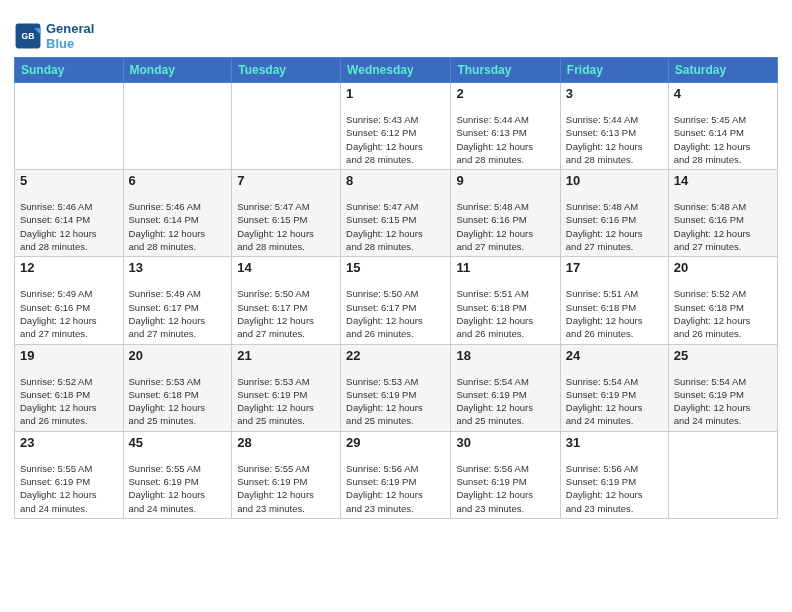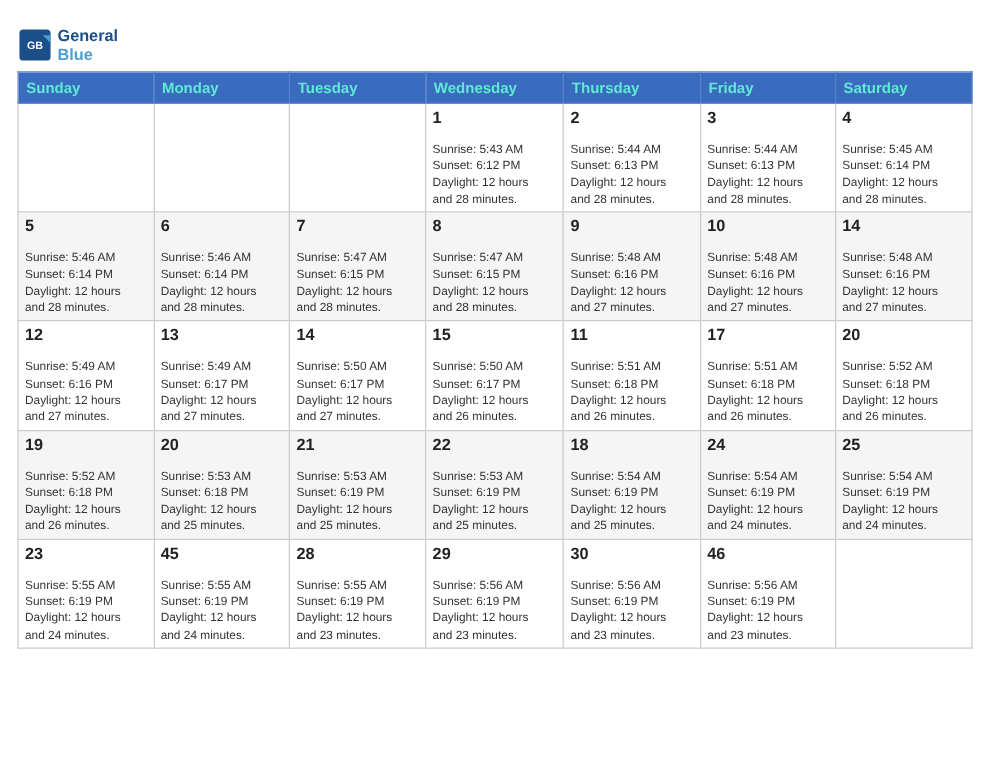--- a/index.html
+++ b/index.html
@@ -334,21 +334,21 @@
 and 23 minutes.</div>
           </td>
           <td>
             <span class="day-num">30</span>
             <div class="day-info" style="white-space: pre-line;">Sunrise: 5:56 AM
 Sunset: 6:19 PM
 Daylight: 12 hours
 and 23 minutes.</div>
           </td>
           <td>
-            <span class="day-num">46</span>
+            <span class="day-num">31</span>
             <div class="day-info" style="white-space: pre-line;">Sunrise: 5:56 AM
 Sunset: 6:19 PM
 Daylight: 12 hours
 and 23 minutes.</div>
           </td>
           <td class="empty"></td>
         </tr>
       </tbody>
   </table>
 </div>

